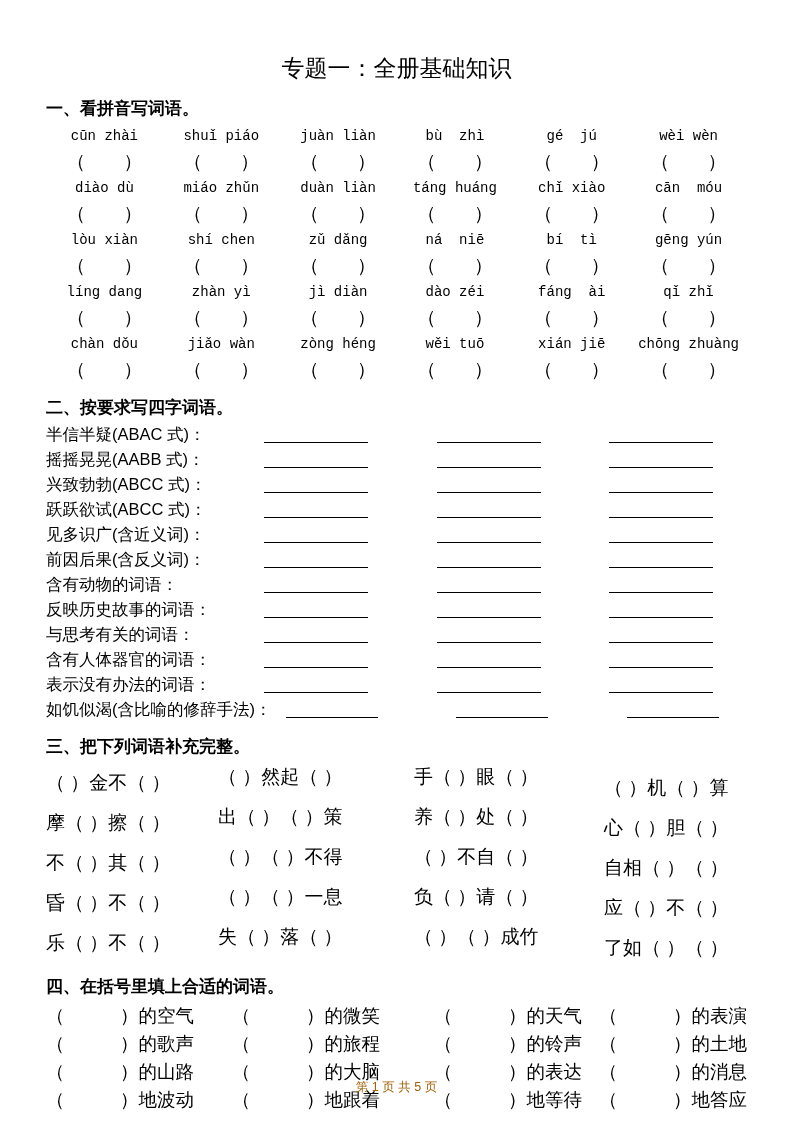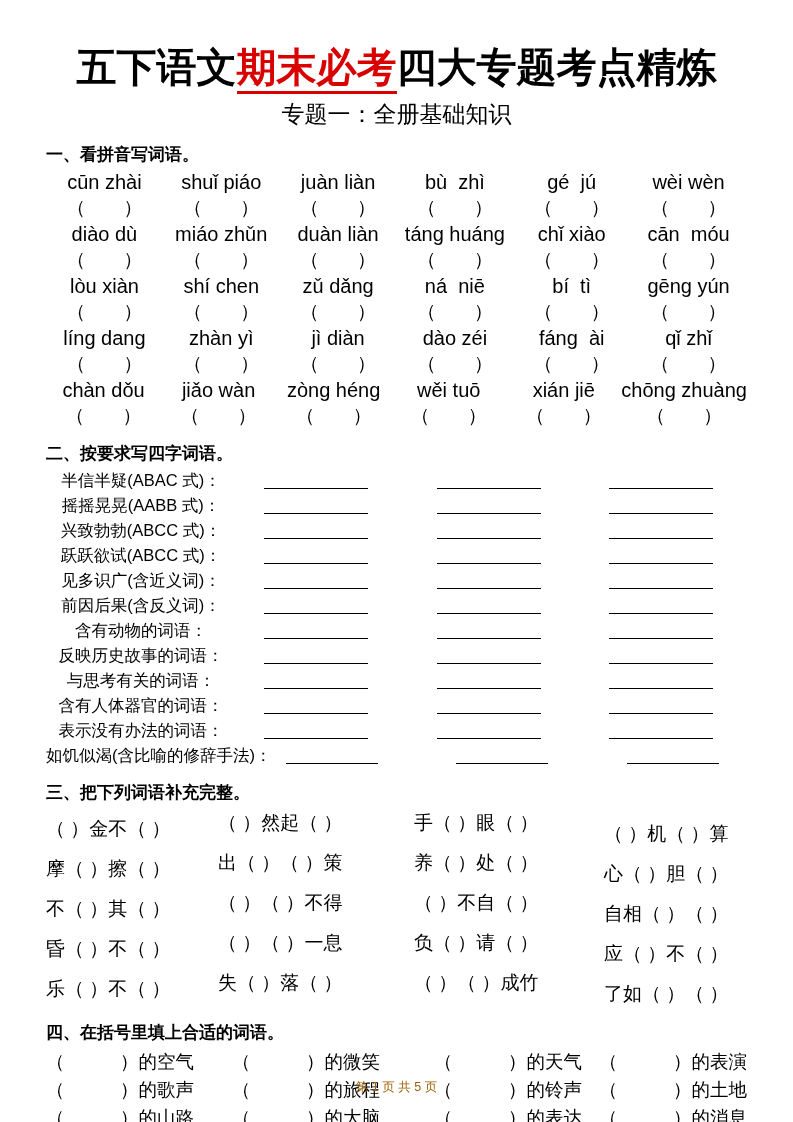--- a/index.html
+++ b/index.html
@@ -12,26 +12,26 @@
     margin:0;text-align:center;font-size:40px;font-weight:bold;
     line-height:1.15;white-space:nowrap;letter-spacing:0;
   }
   .title .hl{border-bottom:3px solid #d90000;padding-bottom:2px;}
   .subtitle{text-align:center;font-size:23px;margin-top:9px;font-weight:normal;}
   .sec-header{font-size:17px;font-weight:bold;margin-top:13px;}
   
   .s1-rows{margin-top:3px;}
   .s1-row{display:flex;}
   .s1-cell{flex:1;text-align:center;}
-  .pinyin{font-family:Liberation Sans, sans-serif;font-size:20px;line-height:26px;white-space:pre;}
+  .pinyin{font-family:Liberation Mono, monospace;font-size:14px;line-height:26px;white-space:pre;}
   .bracket{font-size:19px;line-height:26px;white-space:pre;}
   
   .s2-rows{margin-top:3px;}
   .s2-row{display:flex;align-items:flex-end;height:25px;}
-  .s2-label{font-size:16.5px;white-space:nowrap;min-width:190px;line-height:25px;text-align:center;}
+  .s2-label{font-size:16.5px;white-space:nowrap;min-width:190px;line-height:25px;}
   .s2-long .s2-label{min-width:0;margin-top:48px;}
   .s2-blanks{flex:1;display:flex;justify-content:space-between;padding:0 34px 4px 28px;}
   .s2-long .s2-blanks{padding:0 28px 4px 14px;}
   .blank{width:104px;border-bottom:1.5px solid #000;height:1px;}
   .s2-long .blank{width:92px;}
   
   .s3-rows{margin-top:4px;}
   .s3-row{display:flex;font-size:19px;line-height:29px;white-space:nowrap;}
   .s3-c0{width:172px;margin-top:6px;}.s3-c1{width:196px;}.s3-c2{width:190px;}.s3-c3{flex:1;margin-top:11px;}
   
@@ -41,21 +41,20 @@
   .footer{
     position:absolute;left:0;right:0;bottom:26px;text-align:center;
     font-size:12.5px;color:#a16207;
   }
 </style>
 </head>
 <body>
 
 <div class="page">
 
-  <h1 class="title"><span>五下语文</span><span class="hl" style="color: rgb(217, 0, 0); border-bottom-color: rgb(217, 0, 0);">期末必考</span><span>四大专题考点精炼</span></h1>
 
   <div class="subtitle">专题一：全册基础知识</div>
 
   <div class="sec-header">一、看拼音写词语。</div>
   <div class="s1-rows" id="s1-rows">
       <div class="s1-row">
         <div class="s1-cell">
           <div class="pinyin">cūn zhài</div>
           <div class="bracket">（　　）</div>
         </div>

